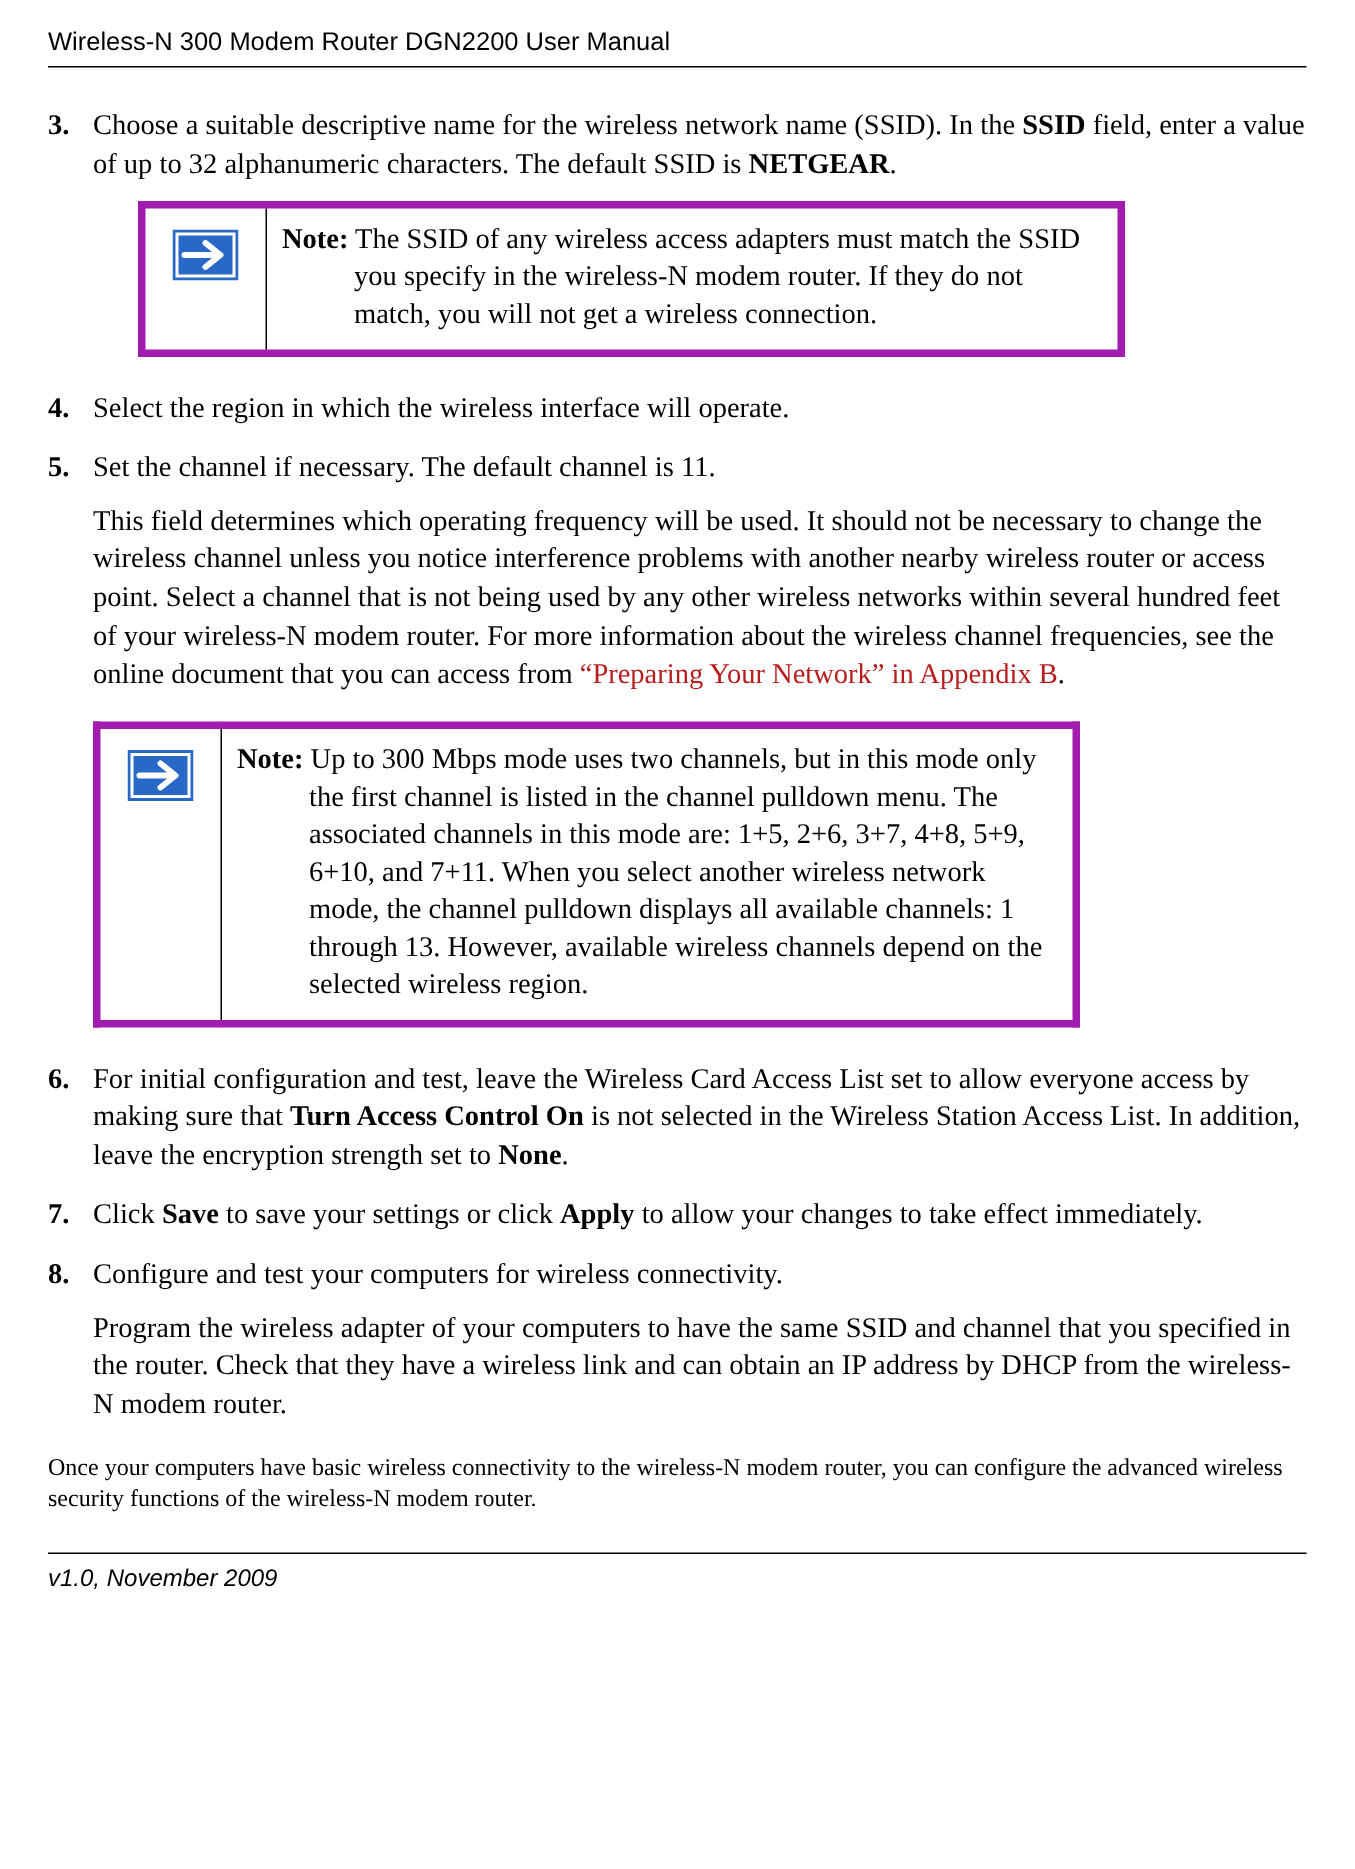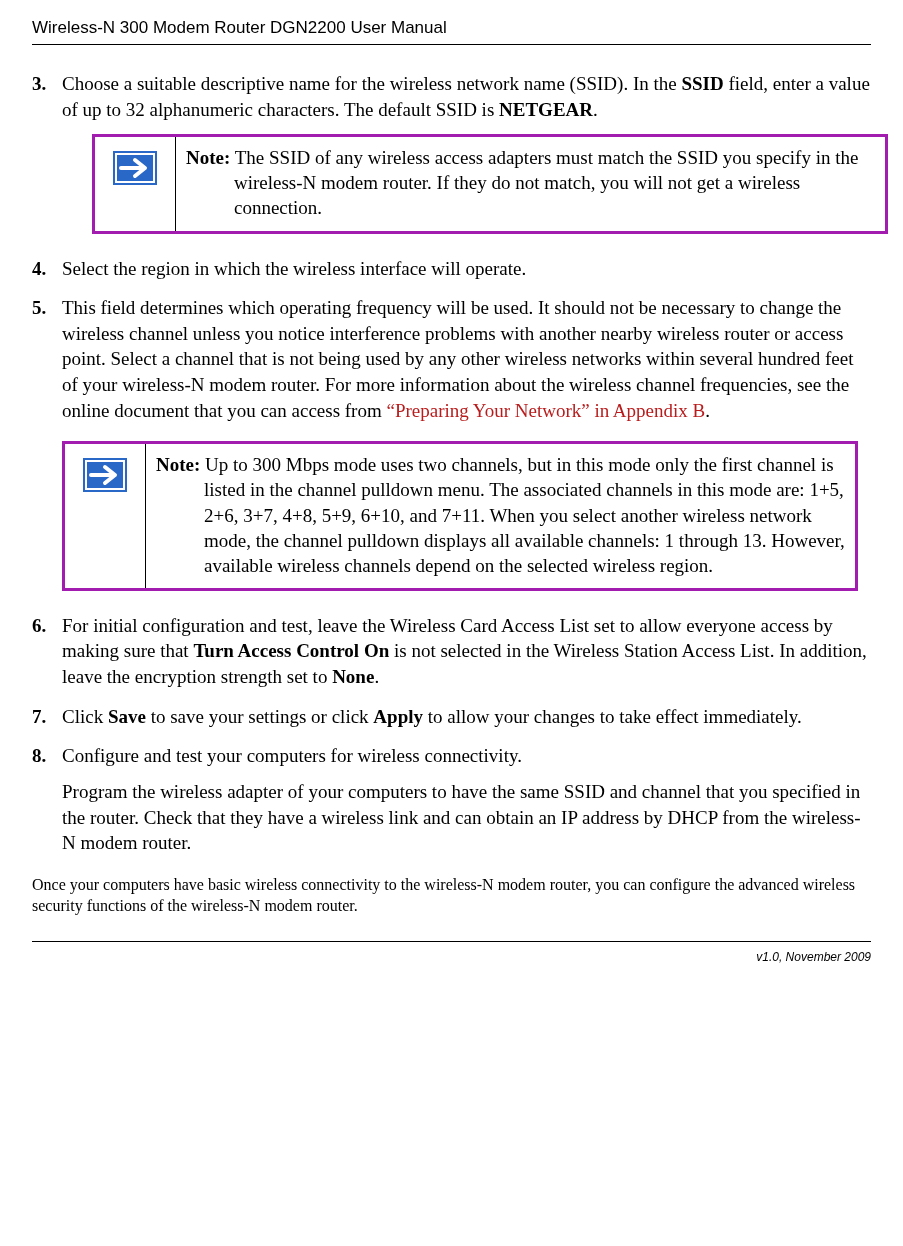--- a/index.html
+++ b/index.html
@@ -51,23 +51,23 @@
     font-weight: bold;
   }
   .body-para {
     font-size: 19px;
     line-height: 1.35;
     margin: 10px 0 18px 30px;
   }
   .bold { font-weight: bold; }
   .link { color: #b91c1c; }
   .note-box {
-    border: 3px solid #a21caf;
+    border: 5px solid #a21caf;
     margin: 12px 0 22px 30px;
-    width: 796px;
+    width: 658px;
     border-collapse: collapse;
   }
   .note-box td {
     vertical-align: top;
     padding: 8px 10px 10px 10px;
   }
   .note-icon-cell {
     width: 60px;
     border-right: 1px solid #000;
     text-align: center;
@@ -91,24 +91,24 @@
     line-height: 1.35;
     margin: 10px 0 4px 0;
   }
   .footer-row {
     display: flex;
     justify-content: space-between;
     font-family: Arial, Helvetica, sans-serif;
     font-size: 16px;
   }
   .footer-center {
-    text-align: right;
+    text-align: left;
     font-family: Arial, Helvetica, sans-serif;
     font-style: italic;
-    font-size: 12px;
+    font-size: 16px;
     margin-top: 6px;
   }
 </style>
 </head>
 <body>
 
 <div class="page">
   <div class="running-head">Wireless-N 300 Modem Router DGN2200 User Manual</div>
   <hr class="top-rule">
 
@@ -130,20 +130,21 @@
             <div class="note-hang"><span class="bold">Note:</span><span> The SSID of any wireless access adapters must match the SSID you specify in the wireless-N modem router. If they do not match, you will not get a wireless connection.</span></div>
           </td>
         </tr>
       </tbody>
         </table>
     </li>
 
     <li><span>Select the region in which the wireless interface will operate.</span></li>
 
     <li>
+      <span>Set the channel if necessary. The default channel is 11.</span>
       <div class="body-para" style="margin-left:0;">
         <span>This field determines which operating frequency will be used. It should not be necessary to change the wireless channel unless you notice interference problems with another nearby wireless router or access point. Select a channel that is not being used by any other wireless networks within several hundred feet of your wireless-N modem router. For more information about the wireless channel frequencies, see the online document that you can access from </span><span class="link">“Preparing Your Network” in Appendix B</span><span>.</span>
       </div>
 
       <table class="note-box" style="margin-left:0;">
         <tbody>
             <tr>
           <td class="note-icon-cell">
             <svg class="note-icon" viewBox="0 0 44 34">
               <rect x="0" y="0" width="44" height="34" fill="#2a68c8"></rect>

